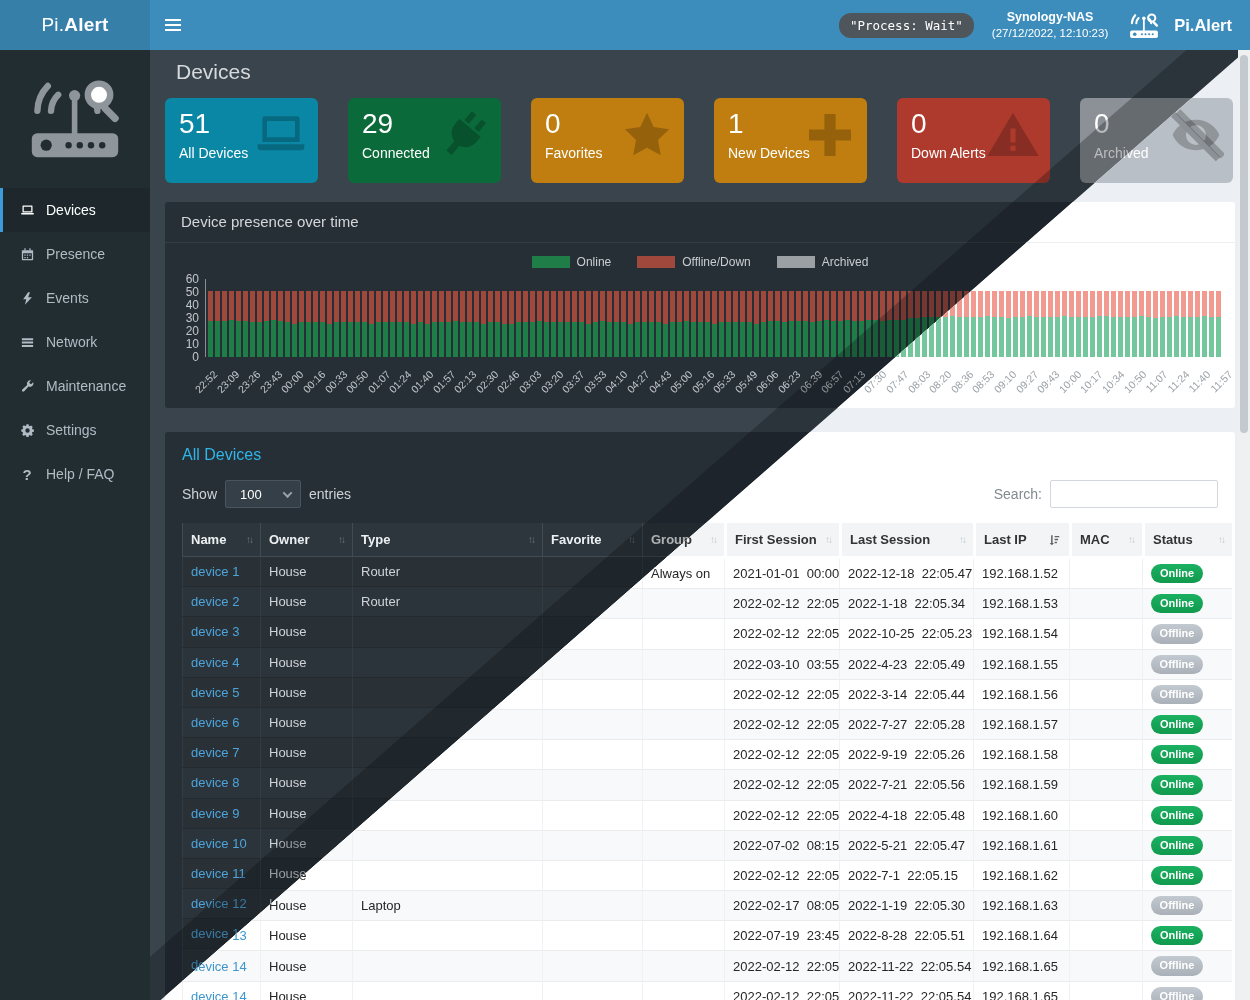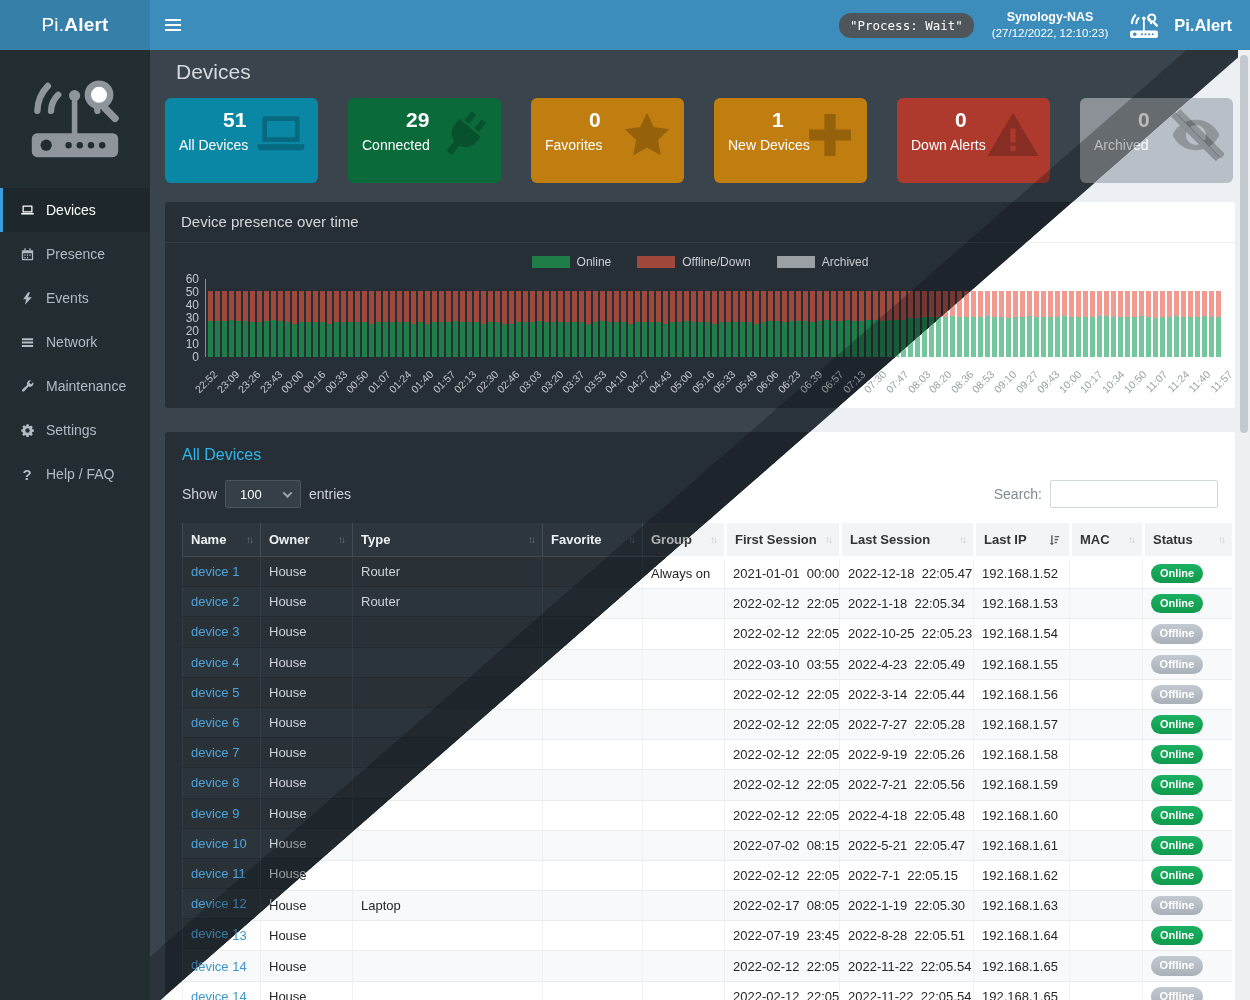--- a/index.html
+++ b/index.html
@@ -76,21 +76,21 @@
   .si-icon svg { width:15px; height:15px; fill:currentColor; }
   .si-icon.qmark { font-weight:bold; font-size:15px; }
 
   
   .content { position:absolute; top:50px; left:150px; width:1100px; bottom:-60px; padding:0 15px; }
   .page-title { font-size:21px; font-weight:normal; color:var(--title-color); margin:10px 0 14px 11px; }
 
   .cards-row { display:grid; grid-template-columns:repeat(6,153px); gap:30px; margin-bottom:19px; }
   .summary-card { position:relative; height:85px; border-radius:6px; padding:10px 14px; color:#fff; overflow:hidden; cursor:pointer; }
   .summary-card.archived { background:var(--archived-card) !important; }
-  .card-value { font-size:21px; font-weight:bold; line-height:1.15;margin-left:44px; }
+  .card-value { font-size:28px; font-weight:normal; line-height:1.15; }
   .card-label { font-size:14px; margin-top:5px; }
   .card-icon { position:absolute; top:9px; right:9px; width:56px; height:56px; color:rgba(0,0,0,.22); }
   .card-icon svg { width:100%; height:100%; fill:currentColor; }
   .card-icon.plug-icon svg { transform:rotate(40deg); }
   .summary-card .cutout { fill:var(--cbg, #fff); }
 
   
   .panel { background:var(--panel-bg); border-radius:3px; }
   .chart-panel { height:206px; margin-bottom:24px; }
   .panel-header { height:41px; padding:11px 16px; border-bottom:1px solid var(--panel-head-border);

